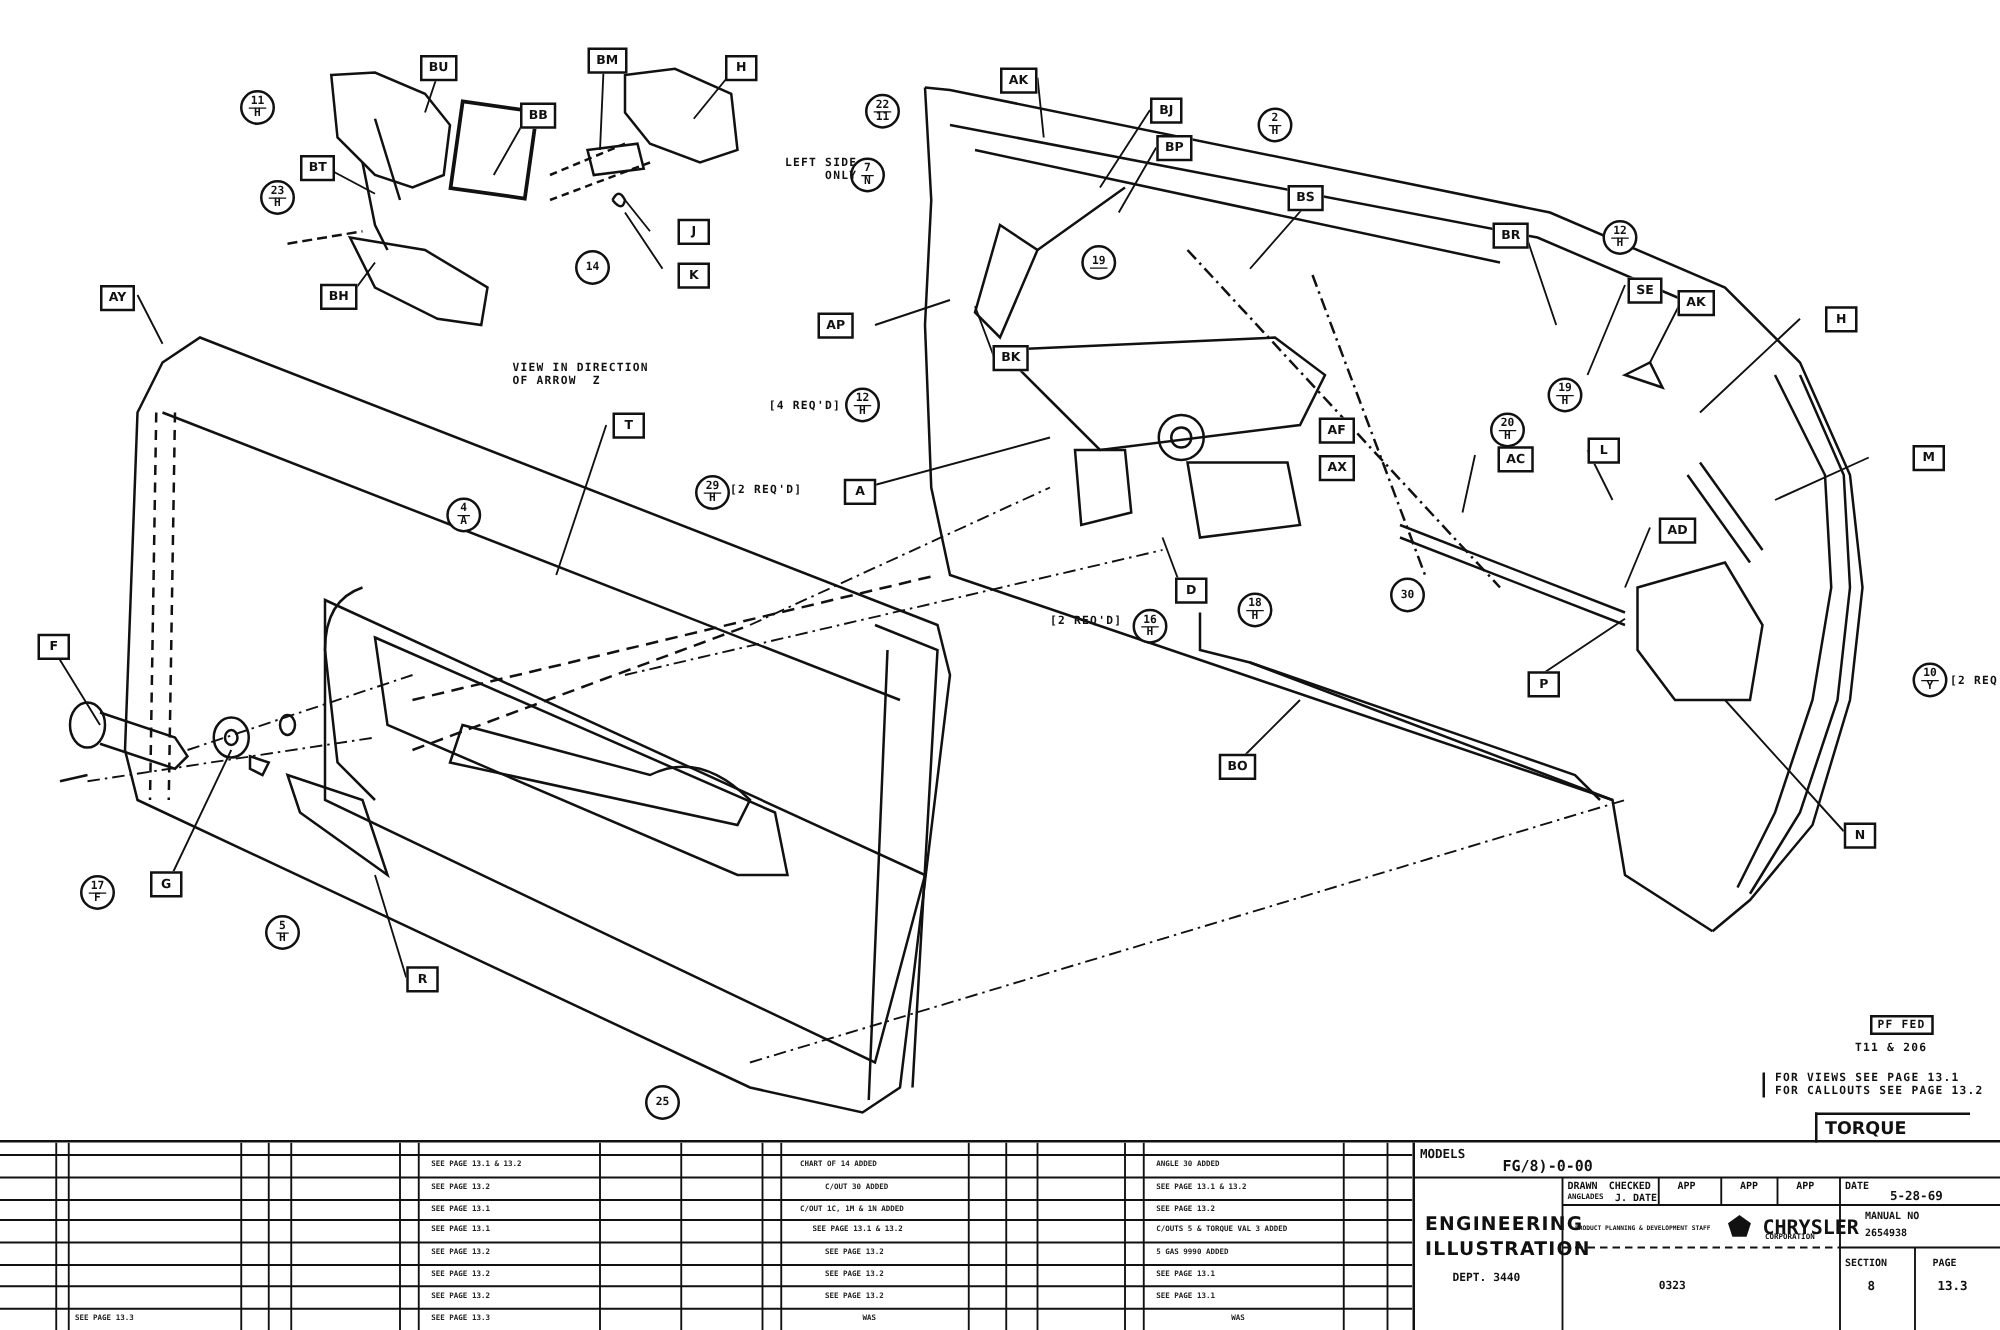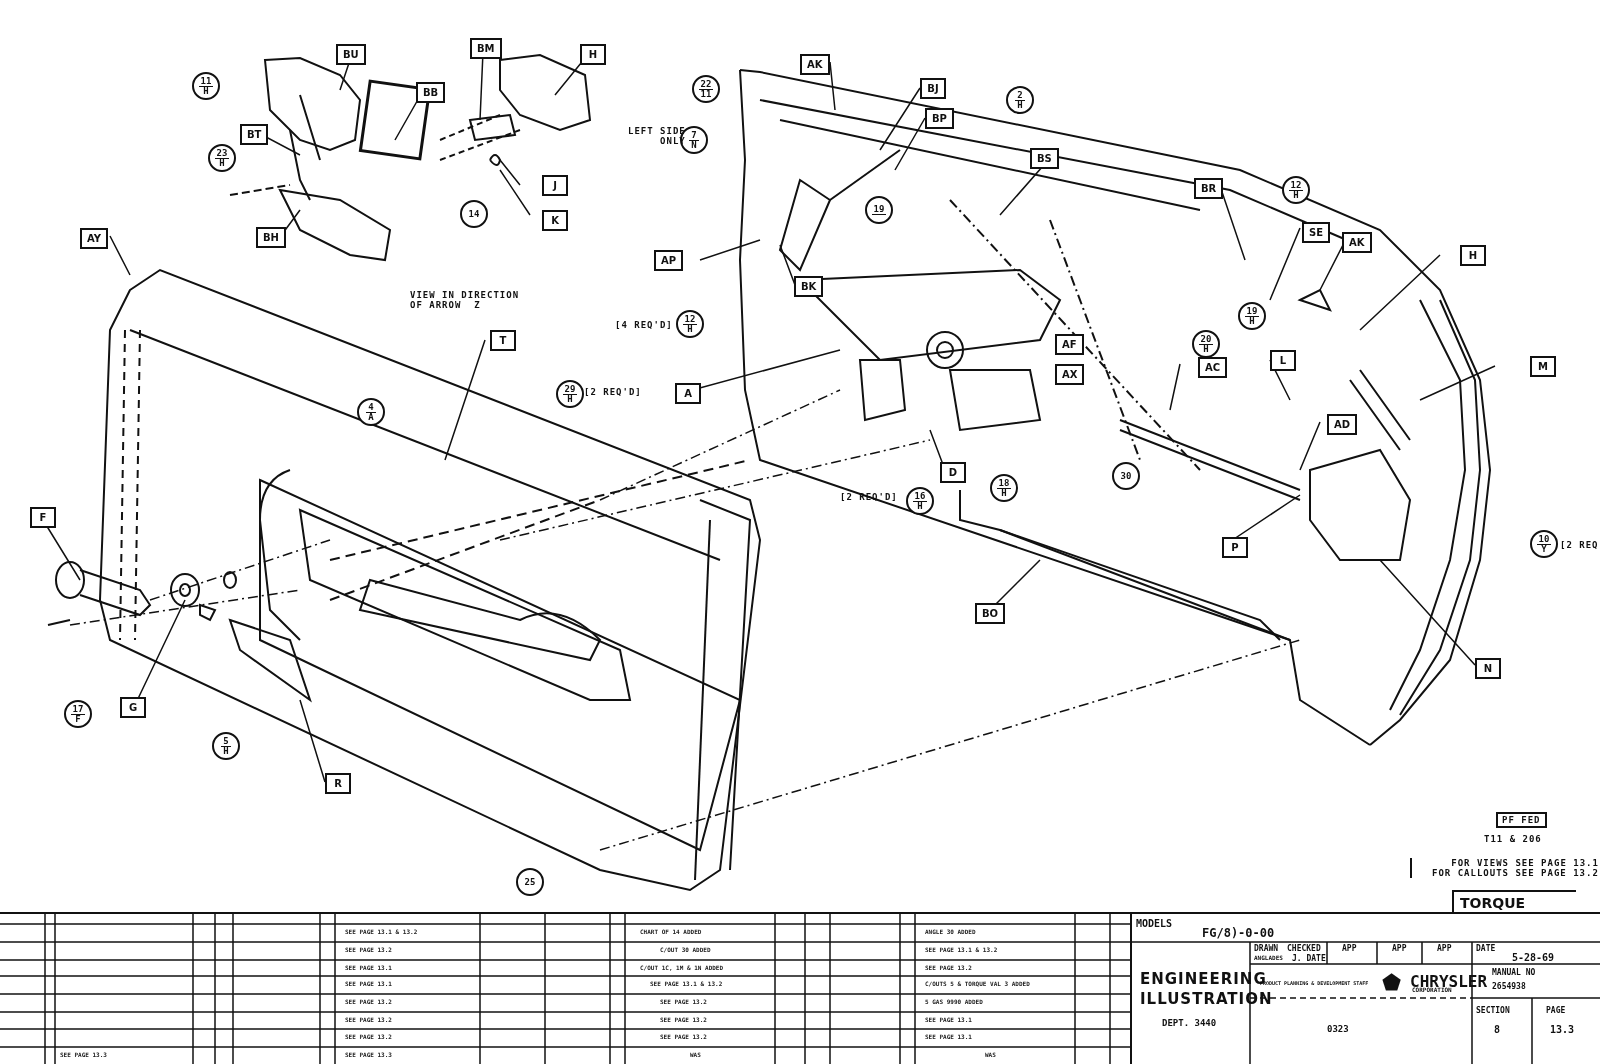--- a/index.html
+++ b/index.html
@@ -209,21 +209,21 @@
   </div>
 
 <div class="note" style="left:410px;top:290px;"><span>VIEW IN DIRECTION</span><br><span>OF ARROW  Z</span></div>
 <div class="note" style="left:628px;top:126px;text-align:right;"><span>LEFT SIDE</span><br><span>ONLY</span></div>
 <div class="note" style="left:615px;top:320px">[4 REQ'D]</div>
 <div class="note" style="left:584px;top:387px">[2 REQ'D]</div>
 <div class="note" style="left:840px;top:492px">[2 REQ'D]</div>
 <div class="note" style="left:1560px;top:540px">[2 REQ'D]</div>
 <div class="note" style="left:1496px;top:812px;border:2px solid #111;padding:1px 4px;">PF FED</div>
 <div class="note" style="left:1484px;top:834px">T11 &amp; 206</div>
-<div class="note" style="left:1410px;top:858px;border-left:2px solid #111;padding-left:20px;text-align:right;"><span>FOR VIEWS SEE PAGE 13.1</span><br><span>FOR CALLOUTS SEE PAGE 13.2</span></div>
+<div class="note" style="left:1410px;top:858px;border-left:2px solid #111;padding-left:8px;"><span>FOR VIEWS SEE PAGE 13.1</span><br><span>FOR CALLOUTS SEE PAGE 13.2</span></div>
 
 <div class="torque">TORQUE</div>
 <div style="position:absolute;left:0;top:912px;width:1600px;height:152px;border-top:2px solid #111;">
   <div style="position:absolute;left:0;top:0;width:1130px;height:152px;">
     <svg width="1130" height="152" style="position:absolute;left:0;top:0" stroke="#111" fill="none">
       <g stroke-width="1.5">
         <line x1="0" y1="10" x2="1130" y2="10"></line>
           <line x1="0" y1="28" x2="1130" y2="28"></line>
           <line x1="0" y1="46" x2="1130" y2="46"></line>
         <line x1="0" y1="62" x2="1130" y2="62"></line>

